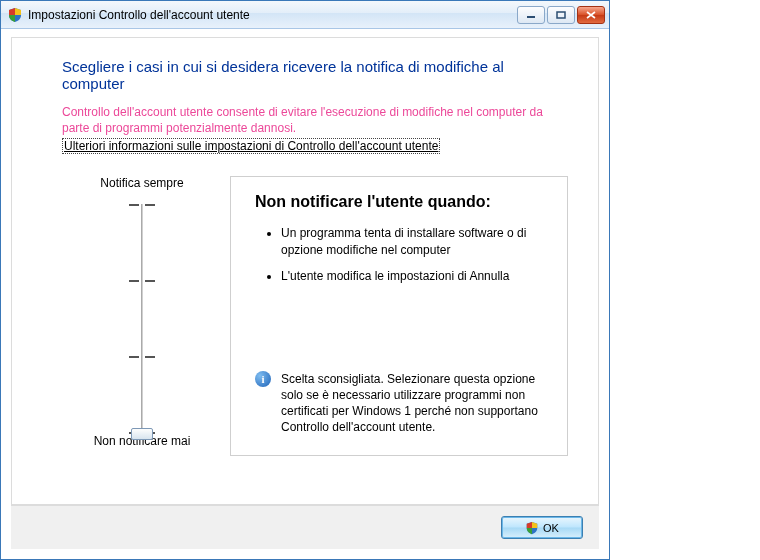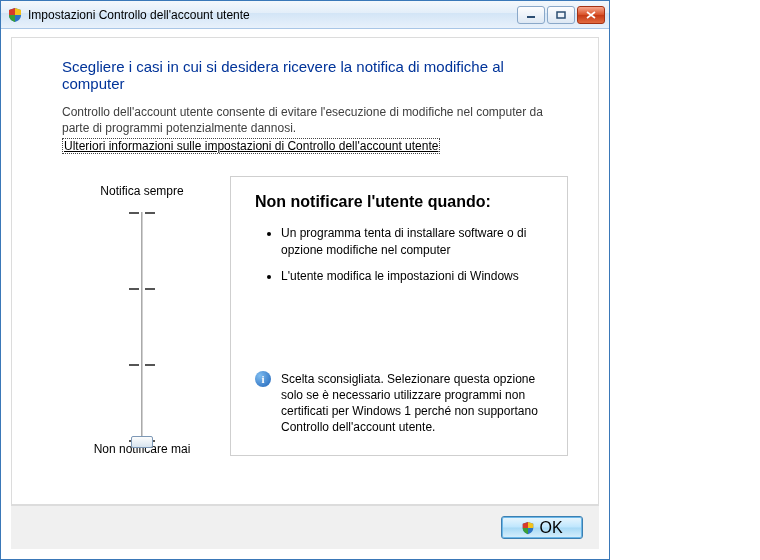--- a/index.html
+++ b/index.html
@@ -61,37 +61,36 @@
     background:#fff;
     padding: 20px 30px 10px 50px;
     position:relative;
   }
   .heading {
     color:#003399;
     font-size: 15px;
     margin-bottom: 12px;
   }
   .desc {
-    color:#404040;
+    color:#ec4899;
     line-height:1.35;
     margin-bottom:2px;
     max-width: 560px;
   }
   .link {
     color:#000000;
     text-decoration: underline;
     cursor:pointer;
     border:1px dotted #444;
     padding:0 1px;
     display:inline-block;
   }
   .slider-section {
     margin-top: 22px;
     display:flex;
-    align-items:flex-end;
   }
   .slider-col {
     width: 160px;
     text-align:center;
     position:relative;
   }
   .slider-top-label, .slider-bottom-label {
     font-size:12px;
     color:#000;
   }
@@ -160,21 +159,21 @@
     background:#f0f0f0;
     border-top:1px solid #dcdcdc;
     display:flex; align-items:center; justify-content:flex-end;
     padding-right:16px; gap:8px;
   }
   .btn {
     min-width:82px; height:23px;
     border:1px solid #8a8a8a;
     border-radius:3px;
     background: linear-gradient(to bottom,#fdfdfd,#e4e4e4);
-    font-size:16px;
+    font-size:11px;
     display:flex; align-items:center; justify-content:center;
     gap:4px;
     padding: 0 18px;
   }
   .btn.primary {
     border-color:#3c7fb1;
     background: linear-gradient(to bottom,#eaf6fd,#bee6fd 48%,#a7d9f5 52%,#d8effc);
     box-shadow: 0 0 0 1px #6bb7e8 inset;
   }
   .btn .shield-sm { width:14px; height:14px; }
@@ -232,21 +231,21 @@
               <div class="slider-thumb"></div>
             </div>
           </div>
           <div class="slider-bottom-label">Non notificare mai</div>
         </div>
 
         <div class="info-panel">
           <div class="info-title">Non notificare l'utente quando:</div>
           <ul class="bullets">
             <li>Un programma tenta di installare software o di opzione modifiche nel computer</li>
-            <li>L'utente modifica le impostazioni di Windows</li>
+            <li>L'utente modifica le impostazioni di Annulla</li>
           </ul>
           <div class="rec-row">
             <div class="info-icon">i</div>
             <div class="rec-text">Scelta sconsigliata. Selezionare questa opzione solo se è necessario utilizzare programmi non certificati per Windows 1 perché non supportano Controllo dell'account utente.</div>
           </div>
         </div>
       </div>
 
     </div>
 

